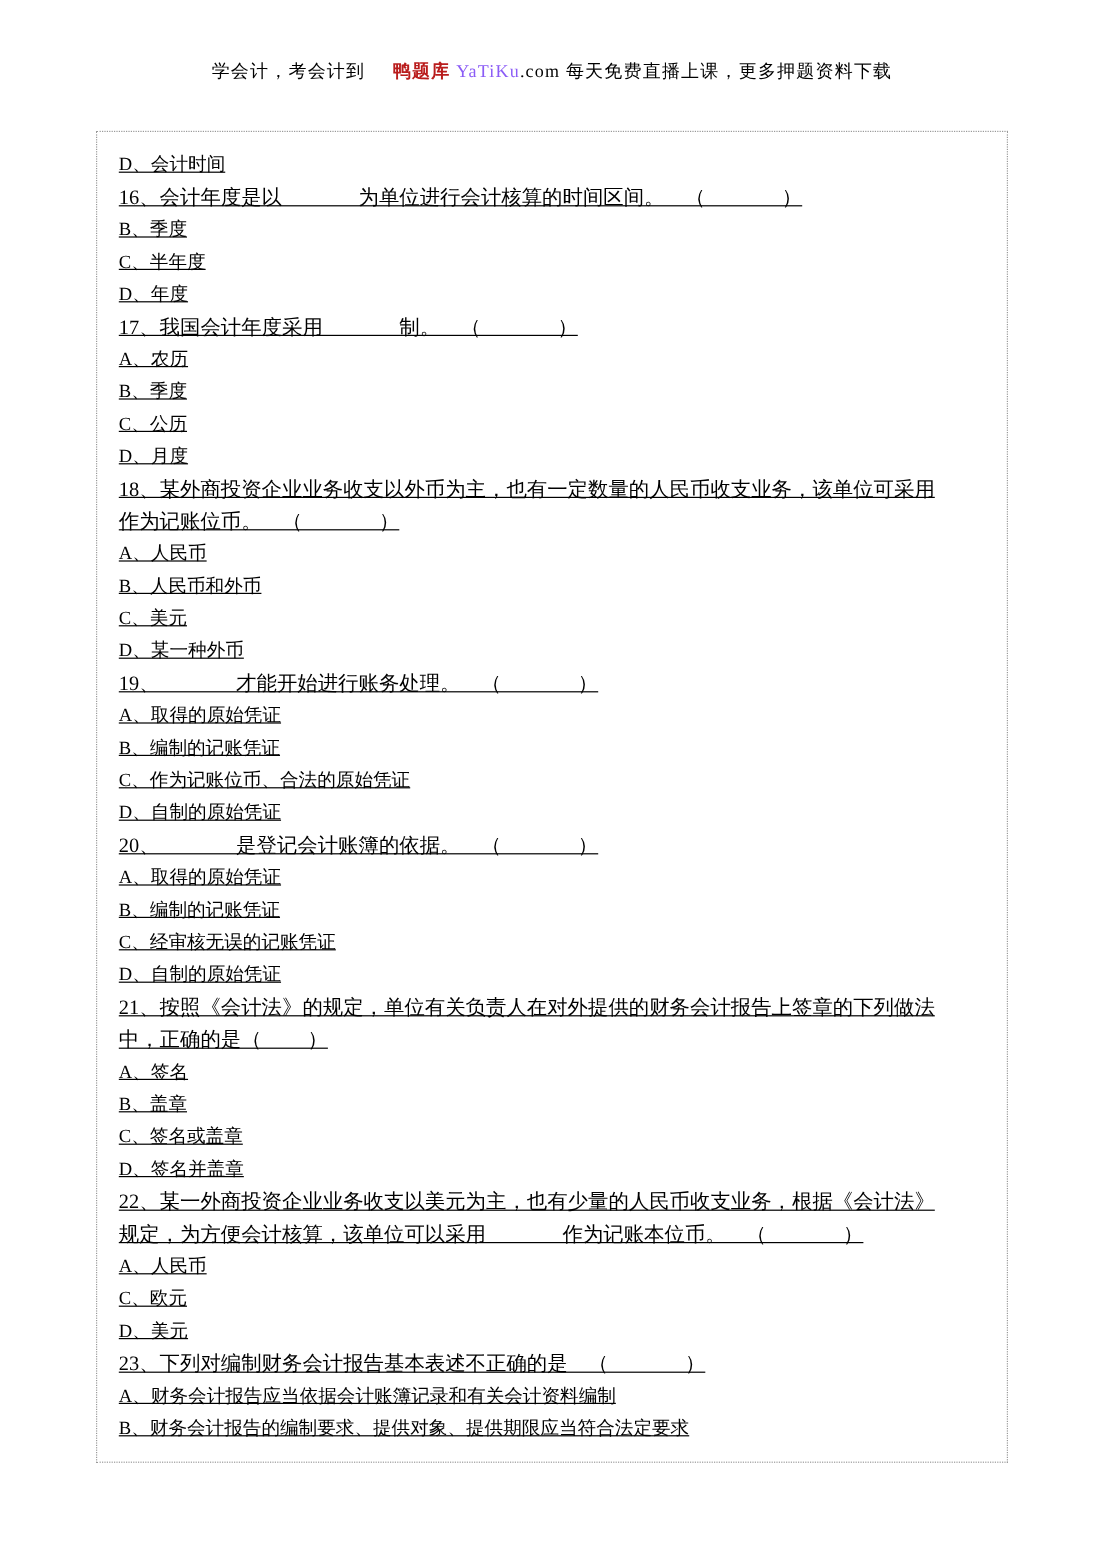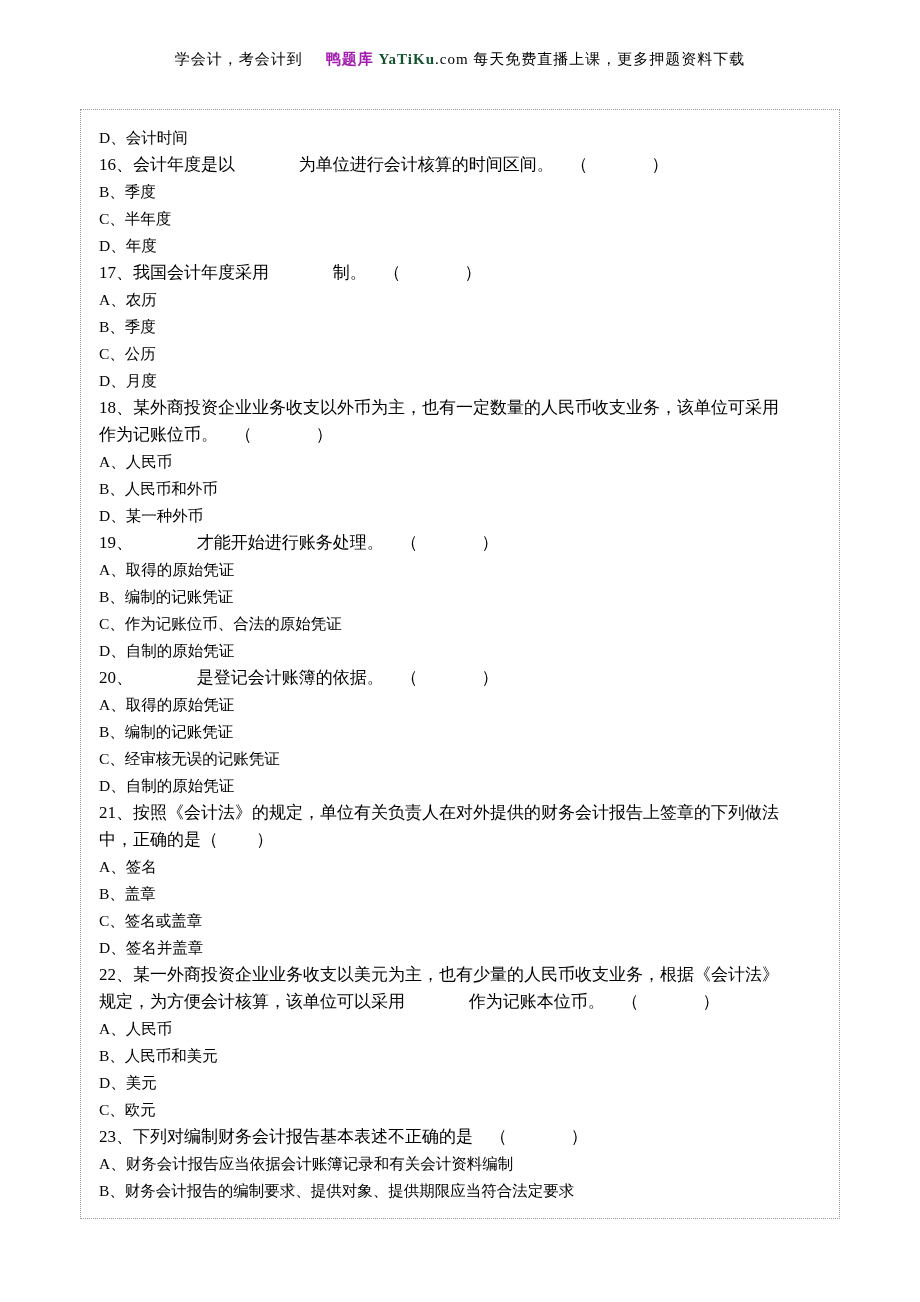--- a/index.html
+++ b/index.html
@@ -1,21 +1,21 @@
 <!DOCTYPE html>
 <html><head>
 <meta charset="utf-8">
 <style>
   * { margin: 0; padding: 0; box-sizing: border-box; }
   html, body { width: 920px; font-family: "SimSun", "宋体", serif; background: #fff; color: #000; }
   .page { width: 920px; padding: 50px 0 30px 0; }
   .header { text-align: center; font-size: 15px; margin-bottom: 40px; letter-spacing: 1px; }
-  .header .brand1 { color: #a21caf; font-weight: bold; margin-left: 23px; }
-  .header .brand2 { color: #14532d; font-weight: bold; }
-  .content-frame { width: 760px; margin: 0 auto; border: 1px dotted #999; padding: 14px 18px 14px 18px; }
+  .header .brand1 { color: #b91c1c; font-weight: bold; margin-left: 23px; }
+  .header .brand2 { color: #8b5cf6; font-weight: normal; }
+  .content-frame { width: 760px; margin: 0 auto; border: 1px dotted #999; padding: 14px 18px 14px 18px; text-decoration: underline; }
   .line { font-size: 17px; line-height: 27px; white-space: pre-wrap; }
   .opt { font-size: 15.5px; line-height: 27px; }
 </style>
 </head>
 <body>
 
 <div class="page">
 
   <div class="header">
     <span>学会计，考会计到</span><span class="brand1">鸭题库</span><span class="brand2"> YaTiKu</span><span>.com</span><span> 每天免费直播上课，更多押题资料下载</span>
@@ -33,20 +33,21 @@
     <div class="line">17、我国会计年度采用               制。    （               ）</div>
     <div class="opt">A、农历</div>
     <div class="opt">B、季度</div>
     <div class="opt">C、公历</div>
     <div class="opt">D、月度</div>
 
     <div class="line">18、某外商投资企业业务收支以外币为主，也有一定数量的人民币收支业务，该单位可采用</div>
     <div class="line">作为记账位币。    （               ）</div>
     <div class="opt">A、人民币</div>
     <div class="opt">B、人民币和外币</div>
+    <div class="opt">C、美元</div>
     <div class="opt">D、某一种外币</div>
 
     <div class="line">19、               才能开始进行账务处理。    （               ）</div>
     <div class="opt">A、取得的原始凭证</div>
     <div class="opt">B、编制的记账凭证</div>
     <div class="opt">C、作为记账位币、合法的原始凭证</div>
     <div class="opt">D、自制的原始凭证</div>
 
     <div class="line">20、               是登记会计账簿的依据。    （               ）</div>
     <div class="opt">A、取得的原始凭证</div>
@@ -57,23 +58,22 @@
     <div class="line">21、按照《会计法》的规定，单位有关负责人在对外提供的财务会计报告上签章的下列做法</div>
     <div class="line">中，正确的是（         ）</div>
     <div class="opt">A、签名</div>
     <div class="opt">B、盖章</div>
     <div class="opt">C、签名或盖章</div>
     <div class="opt">D、签名并盖章</div>
 
     <div class="line">22、某一外商投资企业业务收支以美元为主，也有少量的人民币收支业务，根据《会计法》</div>
     <div class="line">规定，为方便会计核算，该单位可以采用               作为记账本位币。    （               ）</div>
     <div class="opt">A、人民币</div>
-    <div class="opt">B、人民币和美元</div>
+    <div class="opt">C、欧元</div>
     <div class="opt">D、美元</div>
-    <div class="opt">C、欧元</div>
 
     <div class="line">23、下列对编制财务会计报告基本表述不正确的是    （               ）</div>
     <div class="opt">A、财务会计报告应当依据会计账簿记录和有关会计资料编制</div>
     <div class="opt">B、财务会计报告的编制要求、提供对象、提供期限应当符合法定要求</div>
 
   </div>
 
 </div>
 
 </body></html>

